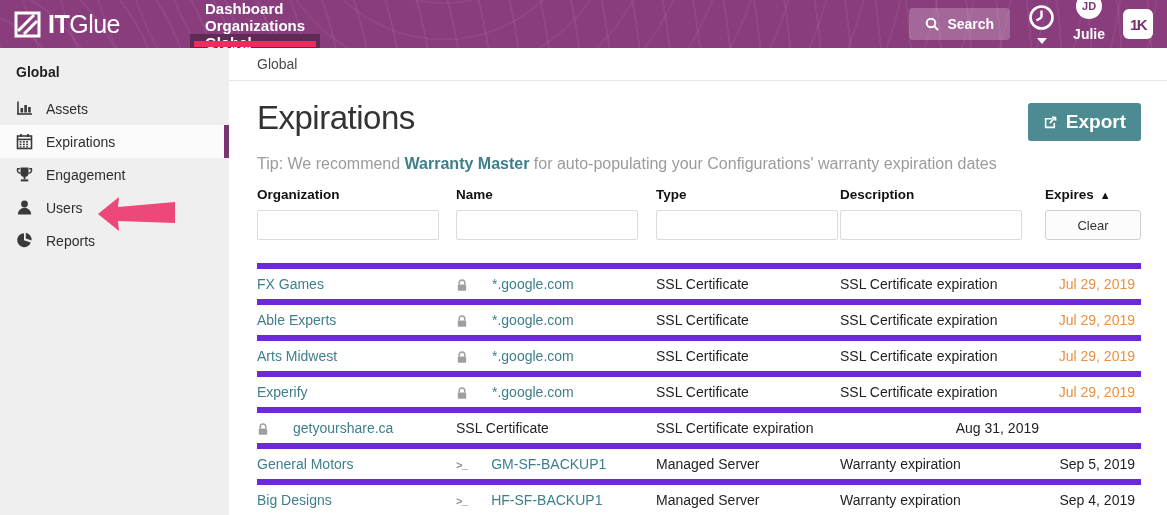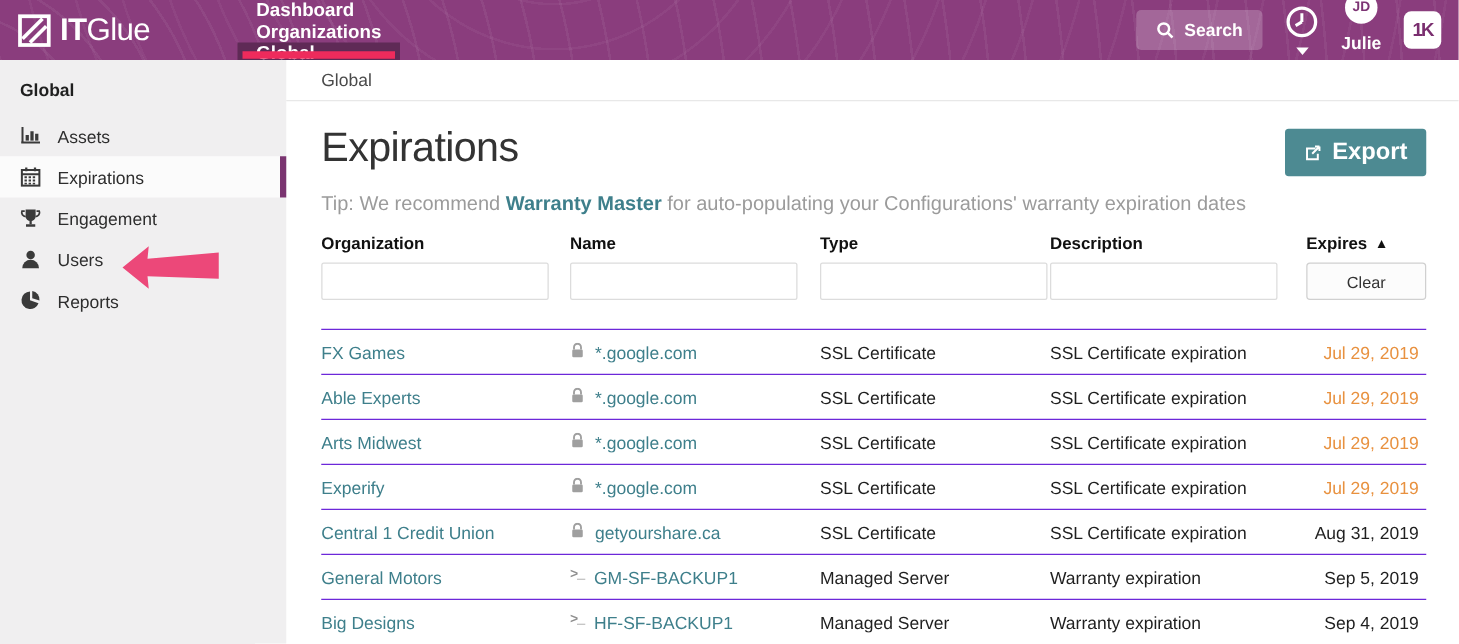--- a/index.html
+++ b/index.html
@@ -72,24 +72,24 @@
   .tgrid { display:grid; grid-template-columns:199px 200px 184px 205px 96px; }
   .thead { margin-top:14px; }
   .th { font-size:13.5px; font-weight:700; color:#111; cursor:pointer; display:flex; gap:6px; align-items:center; }
   .sort { font-size:11px; color:#111; }
   .filter-row { margin-top:8px; }
   .filter-row input { width:182px; height:30px; border:1px solid #dcdcdc; border-radius:2px;
     background:#fff; font-size:13px; padding:0 8px; outline:none; font-family:inherit; }
   .clear-btn { width:96px; height:30px; background:#fcfcfc; border:1px solid #d0d0d0;
     border-radius:3px; font-size:13px; color:#333; cursor:pointer; font-family:inherit; }
   .rows { margin-top:23px; }
-  .trow { height:36px; align-items:center; border-top:1px solid #6d28d9; }
+  .trow { height:36px; align-items:center; border-top:6px solid #6d28d9; }
   .cell { font-size:14px; color:#1f1f1f; white-space:nowrap; overflow:hidden; }
   .cell a { color:#3e7f8b; text-decoration:none; cursor:pointer; }
-  .cell.name { display:flex; align-items:flex-start; gap:8px; }
+  .cell.name { display:flex; align-items:flex-end; gap:24px; }
   .name-icon { color:#9f9f9f; display:flex; align-items:center; }
   .term-icon { font-family:"Liberation Mono", monospace; font-size:11px; font-weight:700;
     color:#8f8f8f; letter-spacing:-1px; }
   .cell.date { text-align:right; padding-right:6px; }
   .cell.date.warn { color:#e8913f; }
 </style>
 </head>
 <body>
 
 <div class="app">
@@ -328,21 +328,20 @@
                   </svg>
                 </span>
                 <a>*.google.com</a>
               </div>
             <div class="cell">SSL Certificate</div>
             <div class="cell">SSL Certificate expiration</div>
             <div class="cell date warn">Jul 29, 2019</div>
           </div>
 
           <div class="tgrid trow">
-            <div class="cell"><a>Central 1 Credit Union</a></div>
             <div class="cell name">
                 <span class="name-icon">
                   <svg width="12" height="13" viewBox="0 0 12 13">
                     <path d="M3.2 5.5 V3.8 a2.8 2.8 0 0 1 5.6 0 V5.5" fill="none" stroke="currentColor" stroke-width="1.5"></path>
                     <rect x="1.8" y="5.5" width="8.4" height="6.3" rx="1" fill="currentColor"></rect>
                   </svg>
                 </span>
                 <a>getyourshare.ca</a>
               </div>
             <div class="cell">SSL Certificate</div>

